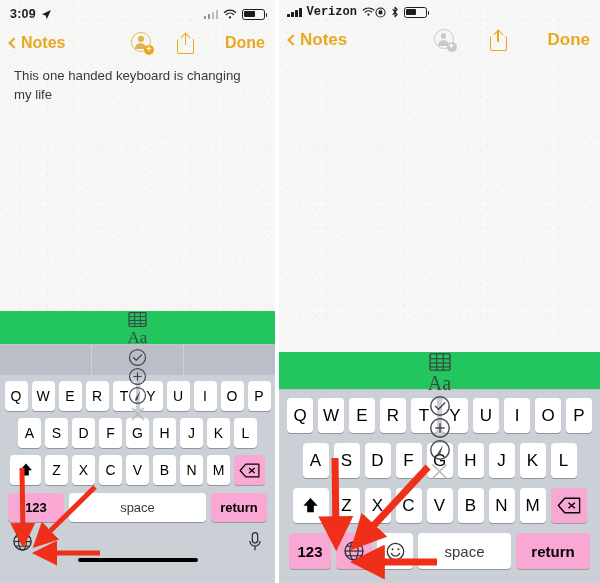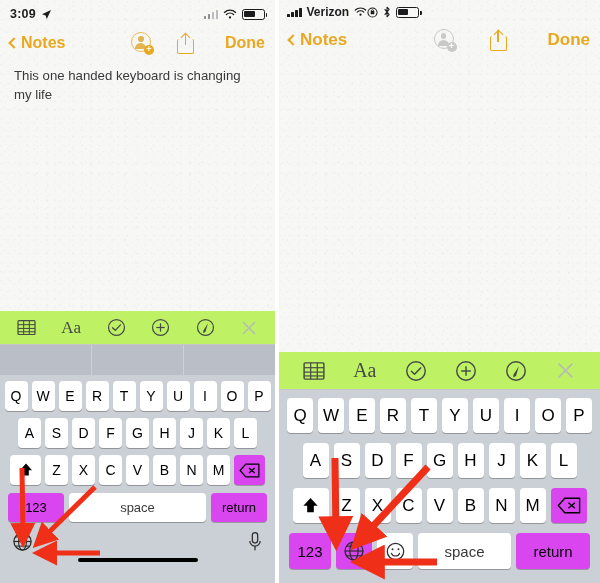--- a/index.html
+++ b/index.html
@@ -27,21 +27,21 @@
     background-size: 9px 9px, 13px 13px, 11px 11px, 7px 7px;
   }
 
   
   .statusbar {
     position: absolute; left: 0; right: 0; top: 0;
     display: flex; align-items: center;
     font-size: 12.5px; font-weight: bold; color: #1c1c1e;
   }
   #sb-left  { height: 28px; padding: 0 10px; }
-  #sb-right { height: 24px; padding: 0 8px; }
+  #sb-right { height: 24px; padding: 0 8px; font-family: Liberation Mono, monospace; }
   .sb-l { display: flex; align-items: center; gap: 5px; flex: 0 0 auto; }
   .sb-c { flex: 1; text-align: center; }
   .sb-r { display: flex; align-items: center; gap: 5px; flex: 0 0 auto; }
   .sb-time-left { font-size: 12.5px; font-weight: bold; letter-spacing: .2px; }
   .carrier { font-size: 12px; font-weight: 600; }
 
   .bars { display: inline-flex; align-items: flex-end; gap: 1.5px; height: 10px; }
   .bars i { width: 2.5px; background: #8e8e93; display: block; border-radius: .5px; }
   .bars.full i { background: #1c1c1e; }
   .bars i:nth-child(1) { height: 3.5px; }
@@ -121,37 +121,37 @@
   .note-body { position: absolute; left: 0; right: 0; }
   .note-text {
     font-size: 13.2px; line-height: 19px; color: #3a3a3c;
     padding: 8px 14px 0 14px; font-family: "Liberation Sans", sans-serif;
   }
 
   
   .keyboard { position: absolute; left: 0; right: 0; bottom: 0; background: #cbcfd6; }
   .kb-toolbar {
     display: flex; align-items: center; justify-content: space-around;
-    background: #bef264; border-bottom: 1px solid #c6c6c8;
+    background: #22c55e; border-bottom: 1px solid #c6c6c8; flex-direction: column;
   }
   .tb-ico { color: #3c3c43; opacity: .92; cursor: pointer; display: flex; align-items: center; justify-content: center; }
 
   .predrow { display: flex; background: #b9bec7; }
   .pred { flex: 1; border-right: 1px solid #ced2d8; }
   .pred:last-child { border-right: none; }
 
   .kb-rows { padding: 0; }
   .krow { display: flex; justify-content: center; align-items: center; }
   .key {
     background: #ffffff; border-radius: 4px;
     box-shadow: 0 1px 0 rgba(0,0,0,.28);
     display: flex; align-items: center; justify-content: center;
     color: #000; font-weight: 400; cursor: pointer; user-select: none;
   }
-  .key.dark { background: #d946ef; box-shadow: 0 1px 0 rgba(0,0,0,.25); }
+  .key.dark { background: #f9a8d4; box-shadow: 0 1px 0 rgba(0,0,0,.25); font-weight: bold; }
 
   .kb-bottom { display: flex; align-items: center; }
 
   .globe-row { display: flex; align-items: center; justify-content: space-between; }
   .globe-ico, .mic-ico { cursor: pointer; color: #2b2b2b; }
 
   .home-ind { background: #000; border-radius: 3px; margin: 0 auto; }
 
   
   .arrows { position: absolute; left: 0; top: 0; width: 600px; height: 583px; pointer-events: none; }

